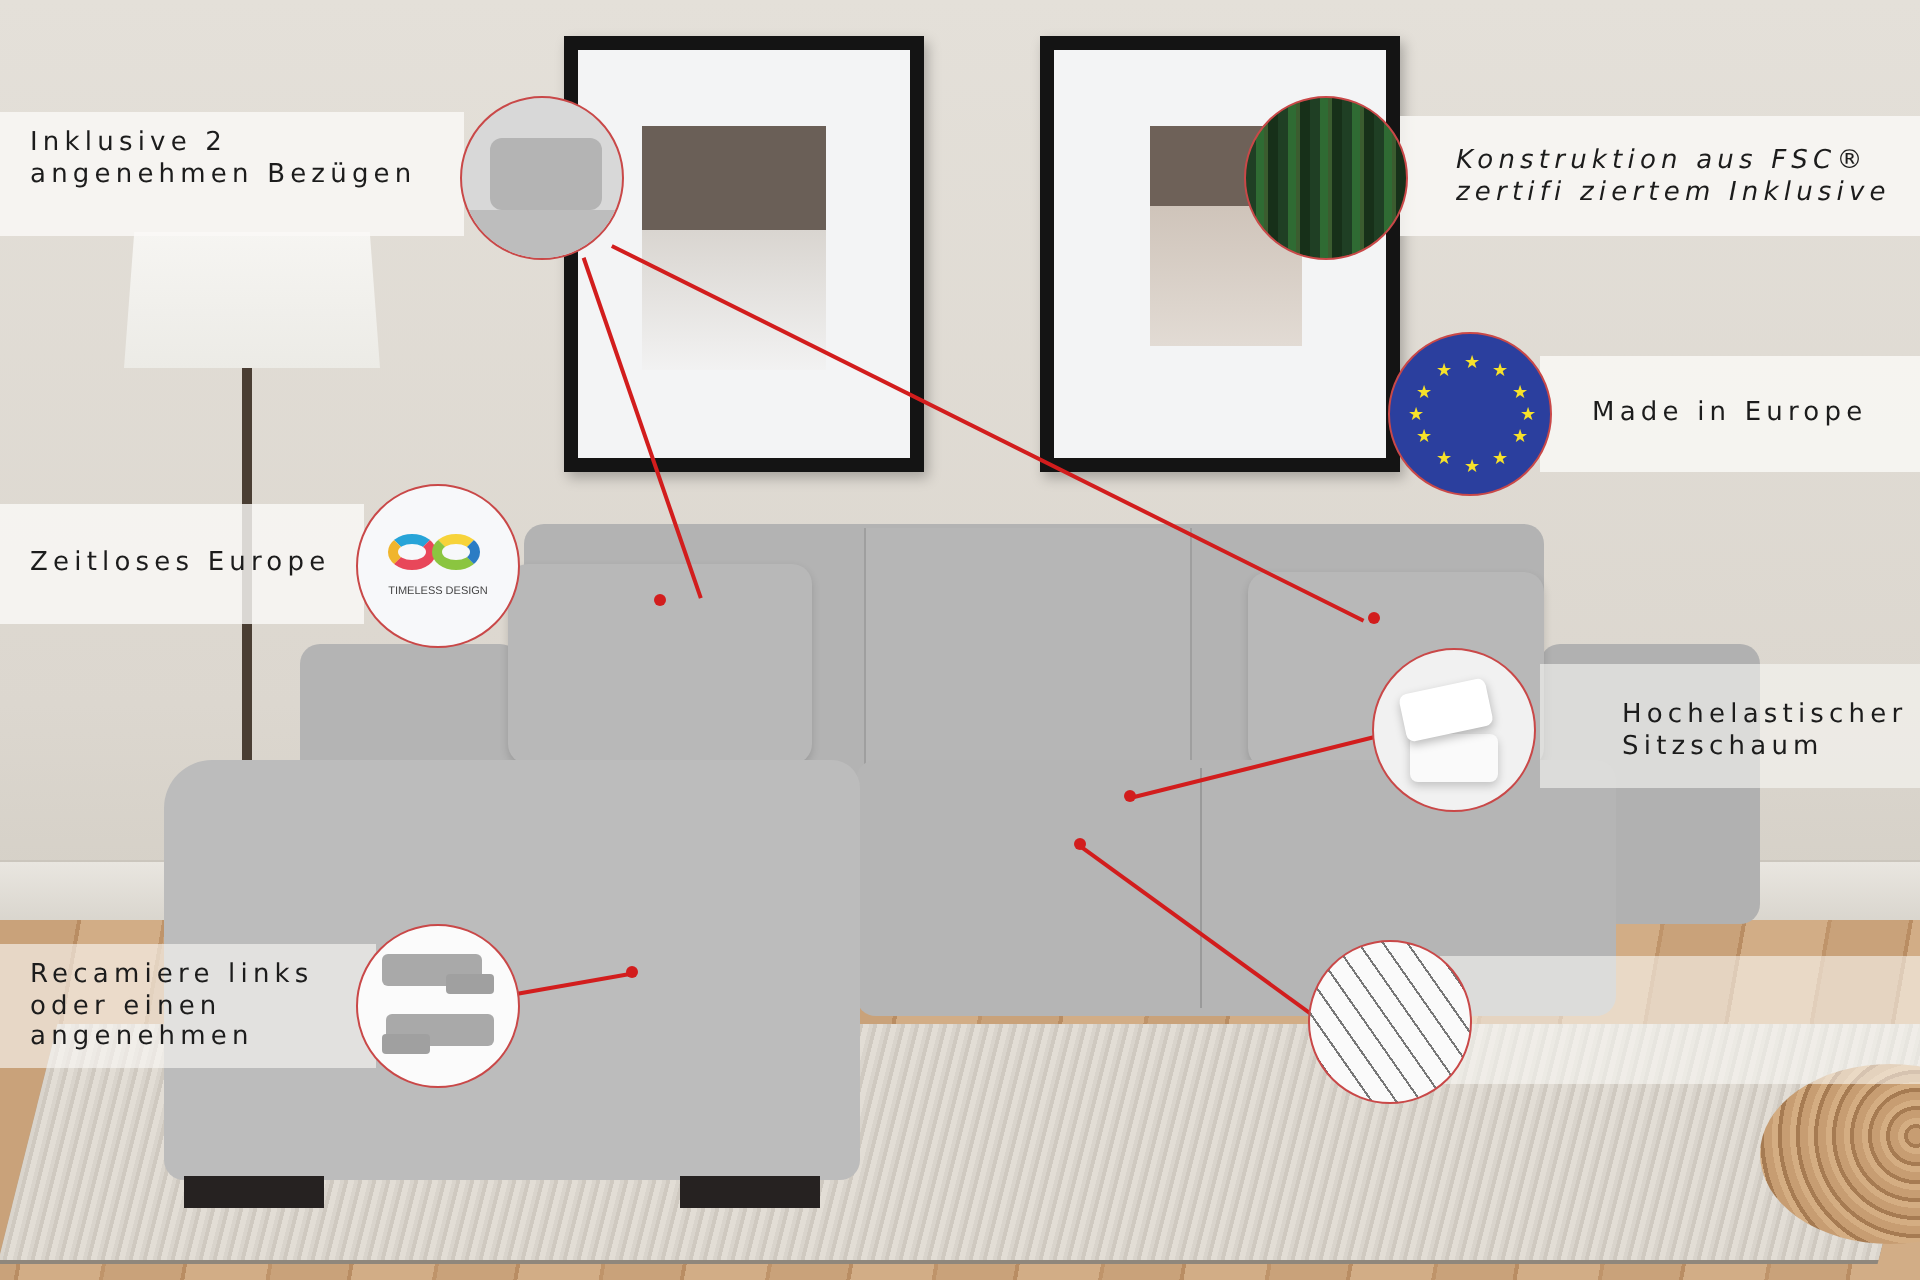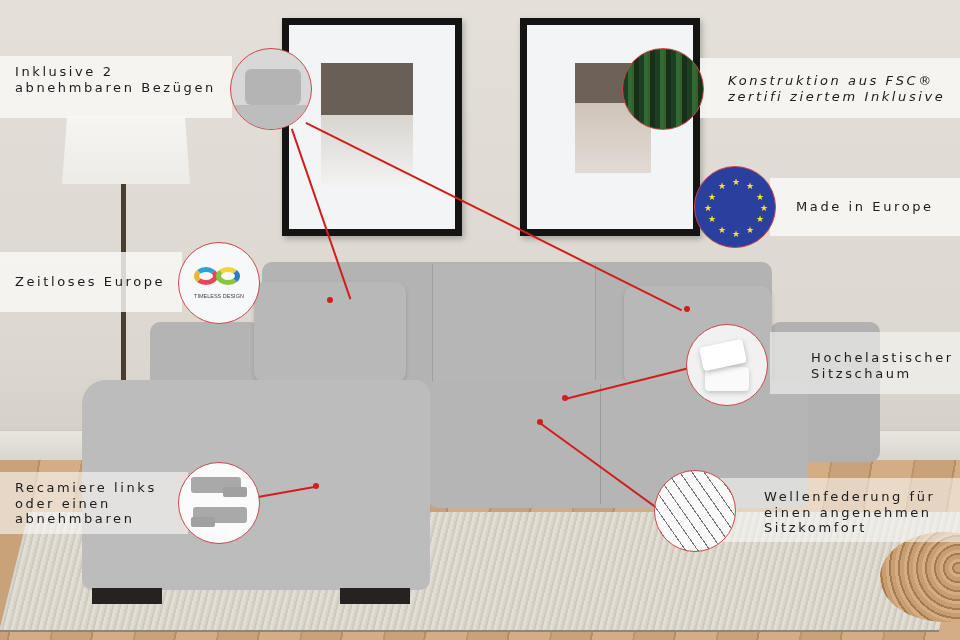--- a/index.html
+++ b/index.html
@@ -88,45 +88,40 @@
   <div class="bar" style="left:0;top:56px;width:232px;height:62px;"></div>
   <div class="bar" style="left:700px;top:58px;width:260px;height:60px;"></div>
   <div class="bar" style="left:770px;top:178px;width:190px;height:58px;"></div>
   <div class="bar" style="left:0;top:252px;width:182px;height:60px;"></div>
   <div class="bar" style="left:770px;top:332px;width:190px;height:62px;opacity:.7;"></div>
   <div class="bar" style="left:0;top:472px;width:188px;height:62px;opacity:.75;"></div>
   <div class="bar" style="left:720px;top:478px;width:240px;height:64px;opacity:.7;"></div>
 
   <div class="label" style="left:15px;top:64px;">
     <div>Inklusive 2</div>
-    <div>abnehmbaren Bezügen</div>
+    <div>angenehmen Bezügen</div>
   </div>
   <div class="label" style="left:728px;top:73px;font-style:italic;">
     <div>Konstruktion aus FSC®</div>
     <div>zertifi ziertem Inklusive</div>
   </div>
   <div class="label" style="left:796px;top:199px;">
     <div>Made in Europe</div>
   </div>
   <div class="label" style="left:15px;top:274px;">
     <div>Zeitloses Europe</div>
   </div>
   <div class="label" style="left:787px;top:350px;margin-left:24px;">
     <div>Hochelastischer</div>
     <div>Sitzschaum</div>
   </div>
   <div class="label" style="left:15px;top:480px;">
     <div>Recamiere links</div>
     <div>oder einen</div>
-    <div>abnehmbaren</div>
-  </div>
-  <div class="label" style="left:764px;top:489px;">
-    <div>Wellenfederung für</div>
-    <div>einen angenehmen</div>
-    <div>Sitzkomfort</div>
+    <div>angenehmen</div>
   </div>
 
   <div class="circ" style="left:230px;top:48px;width:82px;height:82px;background:#d8d8d8;">
     <div style="position:absolute;left:14px;top:20px;width:56px;height:36px;background:#b4b4b4;border-radius:6px;"></div>
     <div style="position:absolute;left:0;top:56px;width:82px;height:26px;background:#bdbdbd;"></div>
   </div>
   <div class="circ" style="left:622px;top:48px;width:82px;height:82px;background:repeating-linear-gradient(90deg,#1f3f24 0 5px,#2f6b33 5px 9px,#3b5c2f 9px 11px,#173019 11px 16px);"></div>
   <div class="circ" style="left:694px;top:166px;width:82px;height:82px;background:#2b3f9e;">
     <span class="star" style="left:36px;top:11px;">★</span>
     <span class="star" style="left:50px;top:15px;">★</span>

